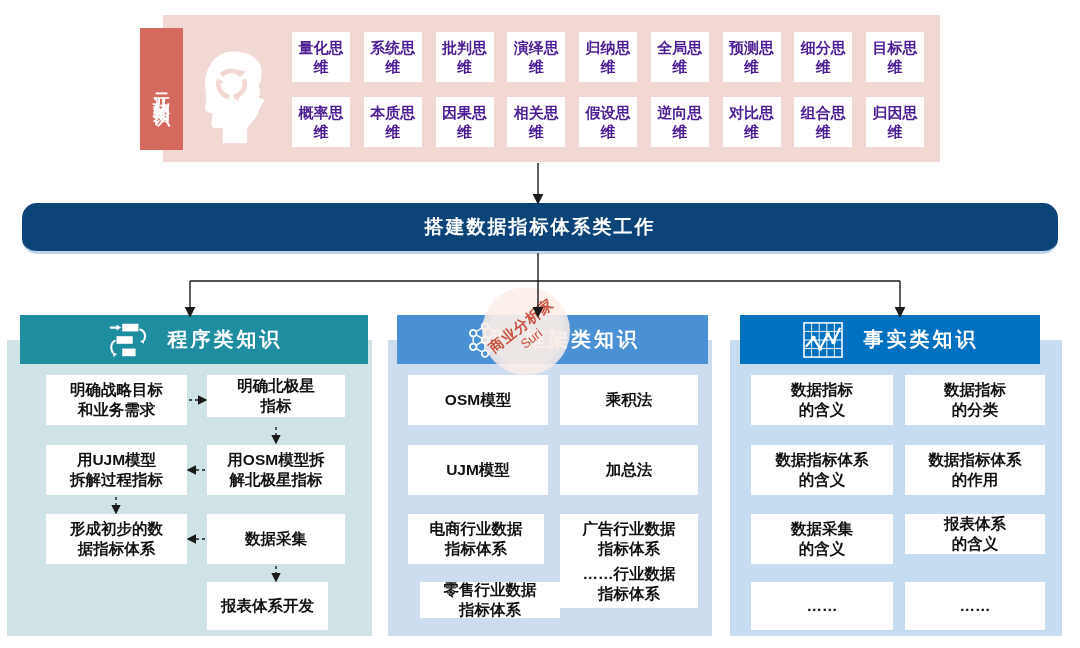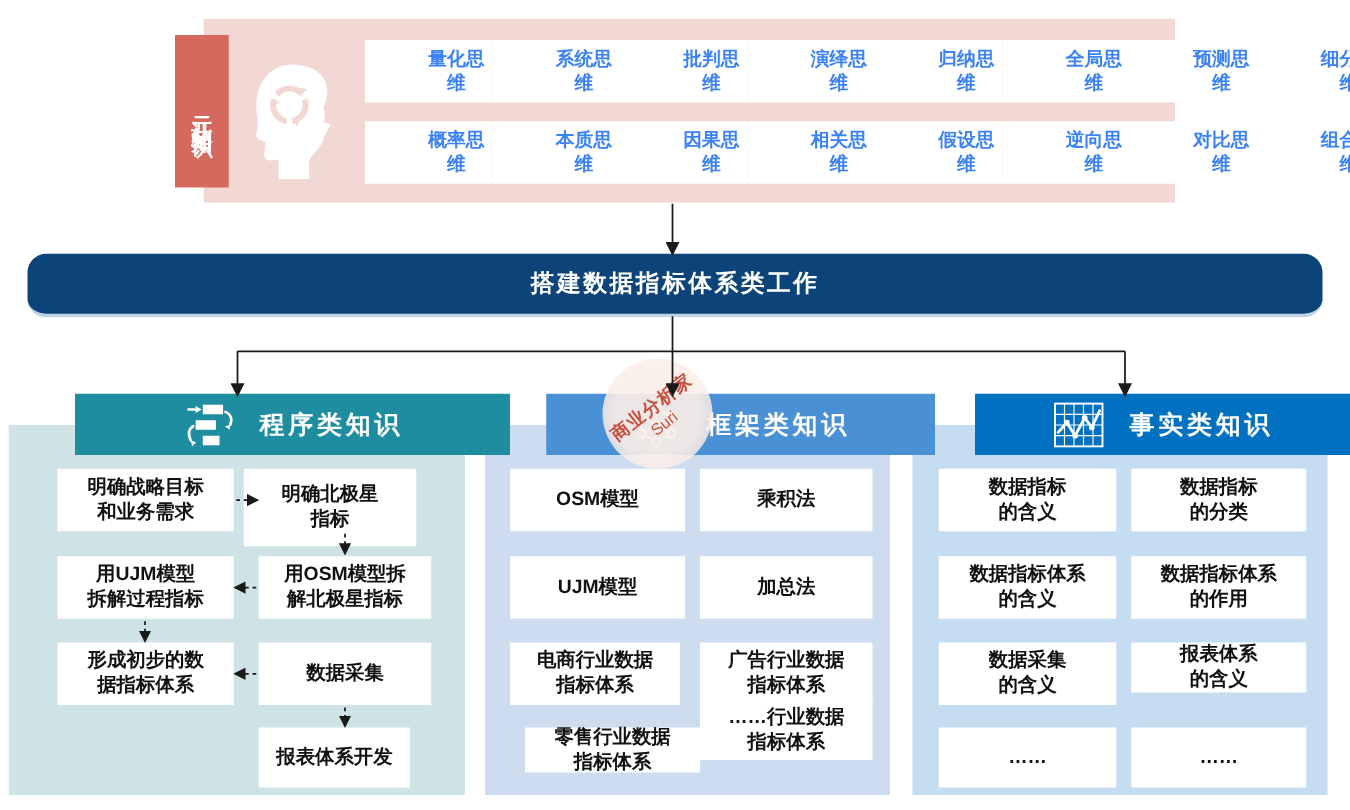--- a/index.html
+++ b/index.html
@@ -8,35 +8,35 @@
 
   
   .banner{position:absolute;left:163px;top:15px;width:777px;height:147px;background:#f2d8d3;z-index:1;}
   .banner-label{position:absolute;left:140px;top:28px;width:43px;height:122px;background:#d5695d;z-index:2;
     display:flex;align-items:center;justify-content:center;color:#fff;font-weight:bold;font-size:17px;
     writing-mode:vertical-rl;text-orientation:upright;letter-spacing:4px;}
   .head-icon{position:absolute;left:198px;top:49px;width:74px;height:96px;z-index:2;}
   .think-grid{position:absolute;left:292px;top:32px;width:632px;z-index:2;}
   .think-row{display:flex;justify-content:space-between;margin-bottom:15px;}
   .think-box{flex:0 0 58px;height:50px;background:#fff;display:flex;align-items:center;justify-content:center;
-    text-align:center;font-weight:bold;font-size:15px;line-height:1.3;color:#3b82f6;padding-left:44px;}
+    text-align:center;font-weight:bold;font-size:15px;line-height:1.3;color:#4c1d95;}
 
   
   .task-bar{position:absolute;left:22px;top:203px;width:1036px;height:48px;background:#0c4379;
     border-bottom:3px solid #bed4e6;display:flex;align-items:center;justify-content:center;z-index:1;
     color:#fff;font-weight:bold;font-size:19px;letter-spacing:2px;border-radius:15px;}
 
   
   .panel{position:absolute;top:340px;height:296px;z-index:1;}
   .panel-procedural{left:7px;width:365px;background:#cfe3e6;}
   .panel-framework{left:388px;width:324px;background:#cedcf0;}
   .panel-factual{left:730px;width:332px;background:#c5dcf1;}
 
   .col-header{position:absolute;top:315px;height:49px;z-index:2;display:flex;align-items:center;justify-content:center;
-    gap:20px;color:#fff;font-weight:bold;font-size:20px;letter-spacing:3px;margin-left:40px;}
+    gap:20px;color:#fff;font-weight:bold;font-size:20px;letter-spacing:3px;}
   .hdr-procedural{left:20px;width:348px;background:#1f8da0;}
   .hdr-framework{left:397px;width:311px;background:#4a90d4;}
   .hdr-factual{left:740px;width:300px;background:#0070c0;}
   .col-header svg{flex:0 0 auto;}
 
   
   .box{position:absolute;background:#fff;display:flex;align-items:center;justify-content:center;z-index:3;
     text-align:center;font-weight:bold;font-size:15.5px;line-height:1.32;color:#111;white-space:pre-line;}
 
   
@@ -172,21 +172,21 @@
           <circle cx="19" cy="29" r="2.4"></circle>
         <circle cx="27" cy="14" r="2.4"></circle>
           <circle cx="33" cy="22" r="2.4"></circle>
       </g>
     </svg>
     <span>事实类知识</span>
   </div>
 
   <div class="box" style="left:46px;top:375px;width:141px;height:50px">明确战略目标
 和业务需求</div>
-  <div class="box" style="left:195px;top:375px;width:138px;height:62px">明确北极星
+  <div class="box" style="left:207px;top:375px;width:138px;height:42px">明确北极星
 指标</div>
   <div class="box" style="left:46px;top:445px;width:141px;height:50px">用UJM模型
 拆解过程指标</div>
   <div class="box" style="left:207px;top:445px;width:138px;height:50px">用OSM模型拆
 解北极星指标</div>
   <div class="box" style="left:46px;top:514px;width:141px;height:50px">形成初步的数
 据指标体系</div>
   <div class="box" style="left:207px;top:514px;width:138px;height:50px">数据采集</div>
   <div class="box" style="left:207px;top:582px;width:121px;height:48px">报表体系开发</div>
 

